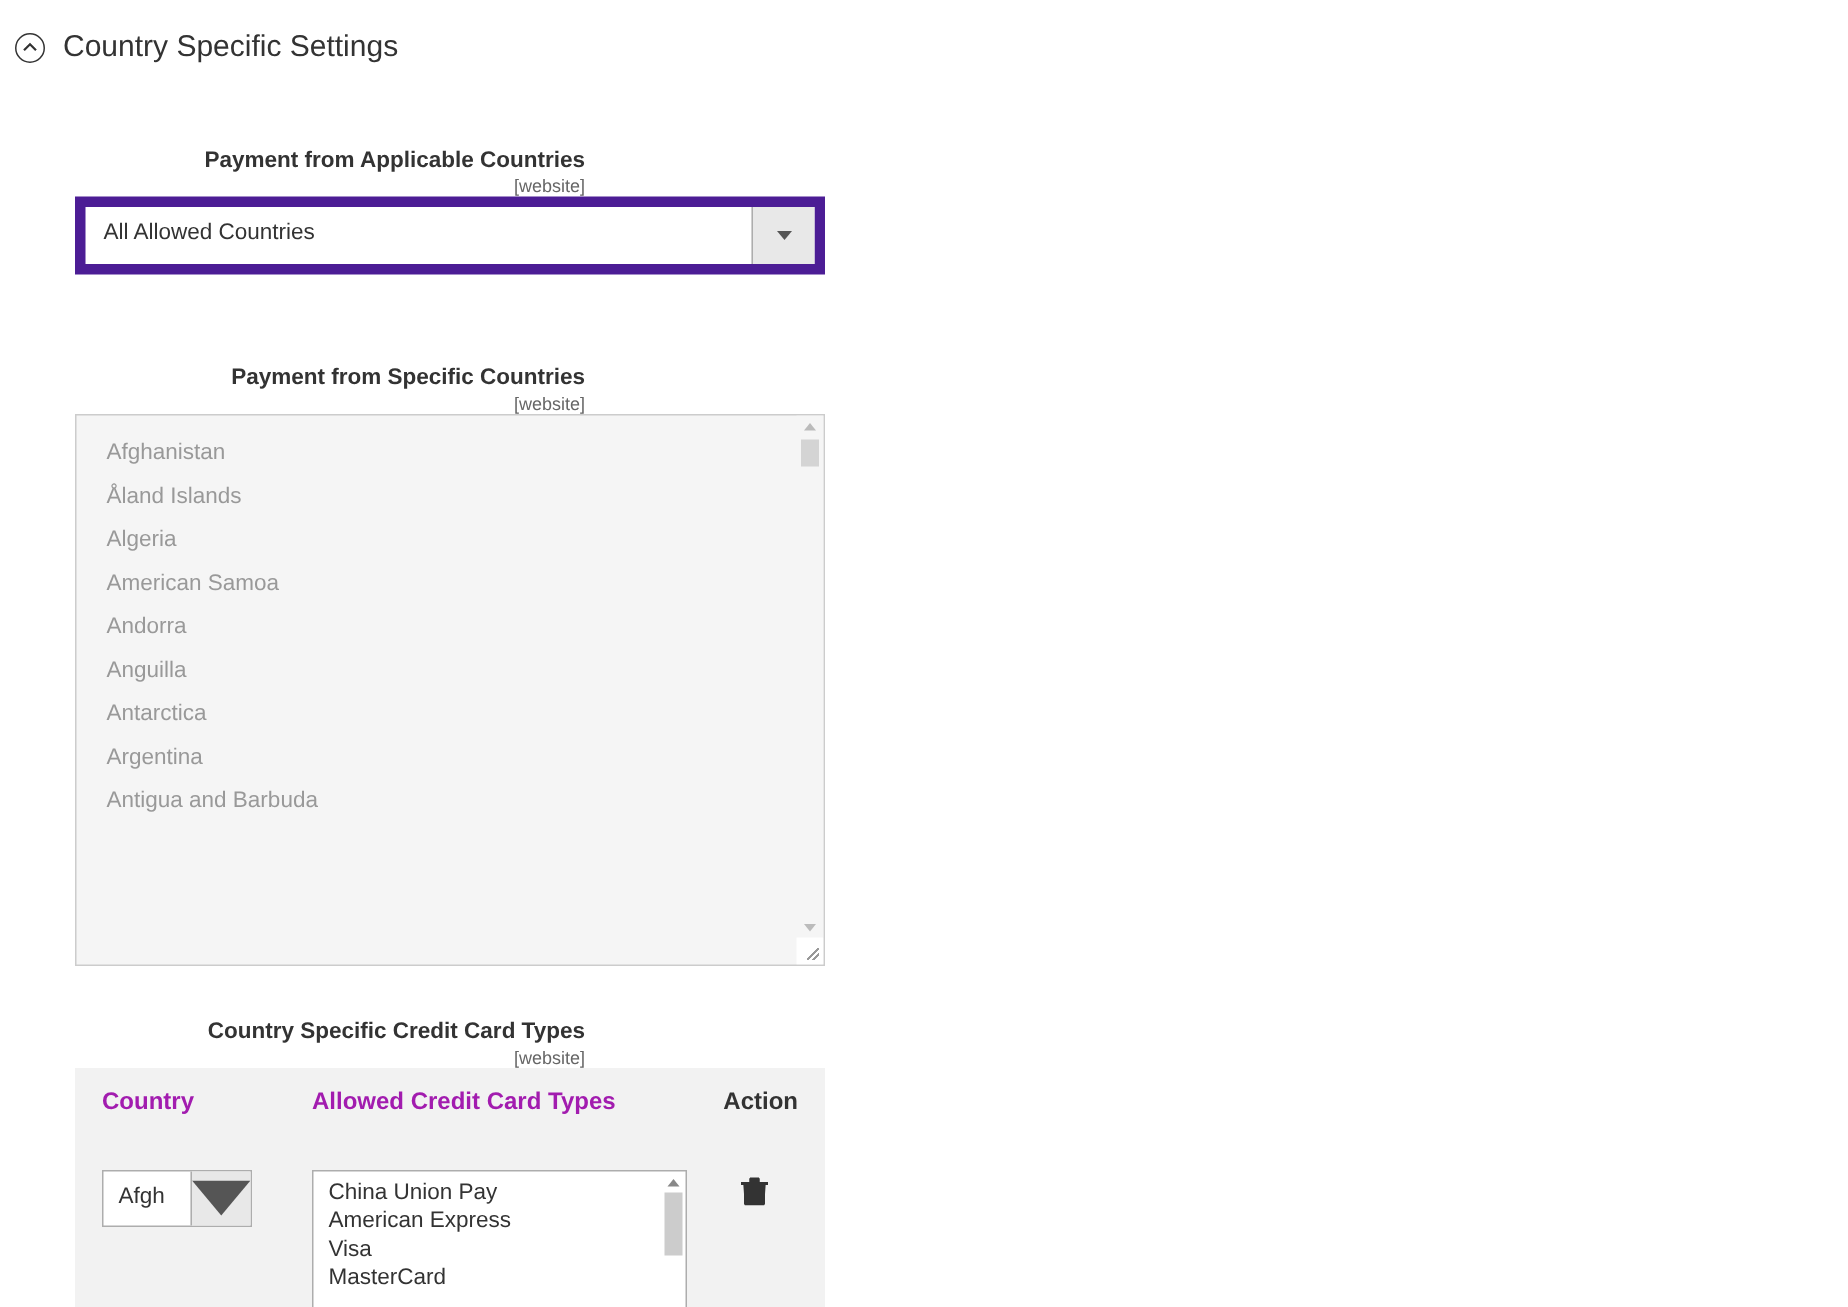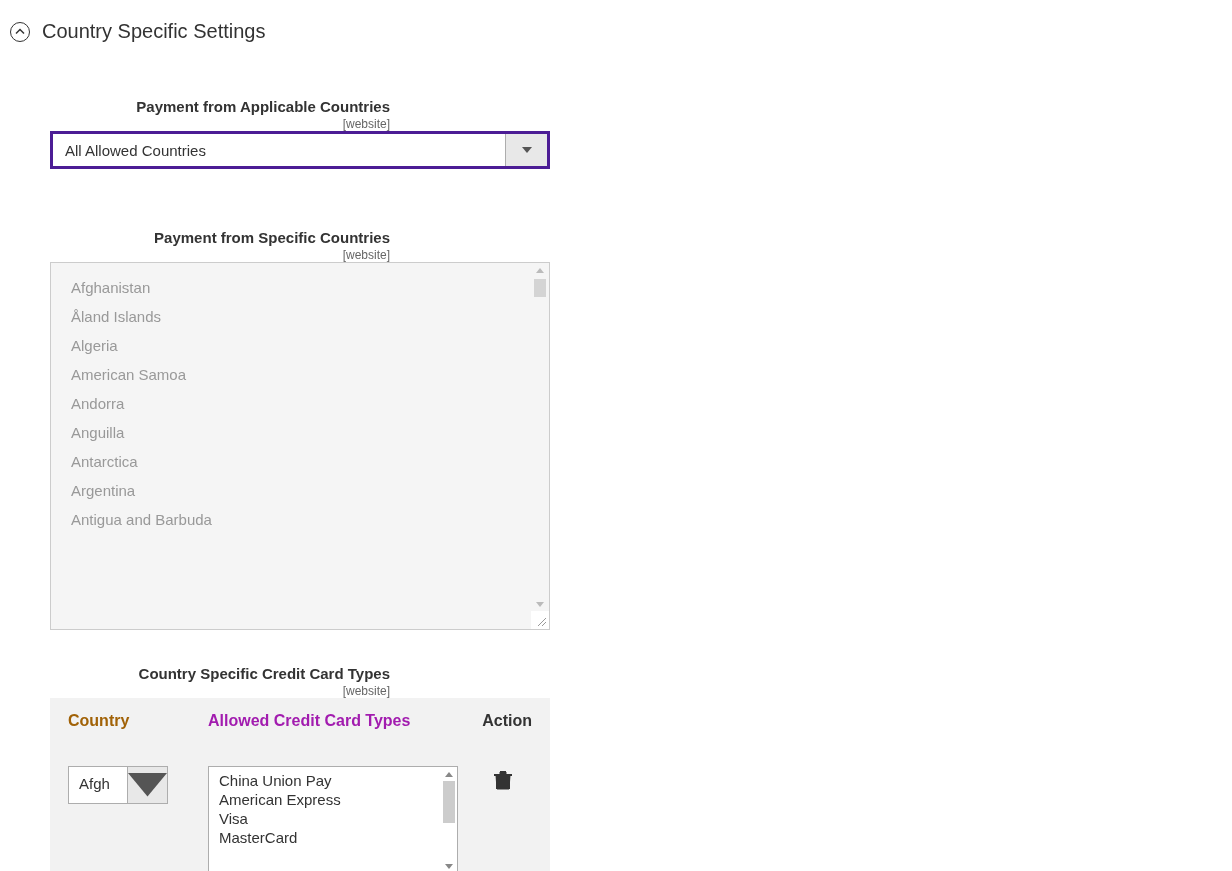--- a/index.html
+++ b/index.html
@@ -67,23 +67,23 @@
       font-size: 12px;
       color: #666;
       display: block;
       margin-top: 2px;
     }
     .field-control {
       width: 500px;
     }
     .select-wrapper {
       display: flex;
-      border: 3px solid #4c1d95;
+      border: 7px solid #4c1d95;
       background: #fff;
-      height: 38px;
+      height: 52px;
     }
     .select-value {
       flex: 1;
       padding: 8px 12px;
       font-size: 15px;
       color: #333;
     }
     .select-arrow {
       width: 42px;
       background: #e8e8e8;
@@ -183,21 +183,21 @@
       width: 500px;
     }
     .card-types-header {
       display: flex;
       padding: 14px 18px 18px;
     }
     .th-country {
       width: 140px;
       font-size: 16px;
       font-weight: 600;
-      color: #a16207;
+      color: #a21caf;
     }
     .th-cards {
       flex: 1;
       font-size: 16px;
       font-weight: 600;
       color: #a21caf;
     }
     .th-action {
       width: 60px;
       text-align: right;

